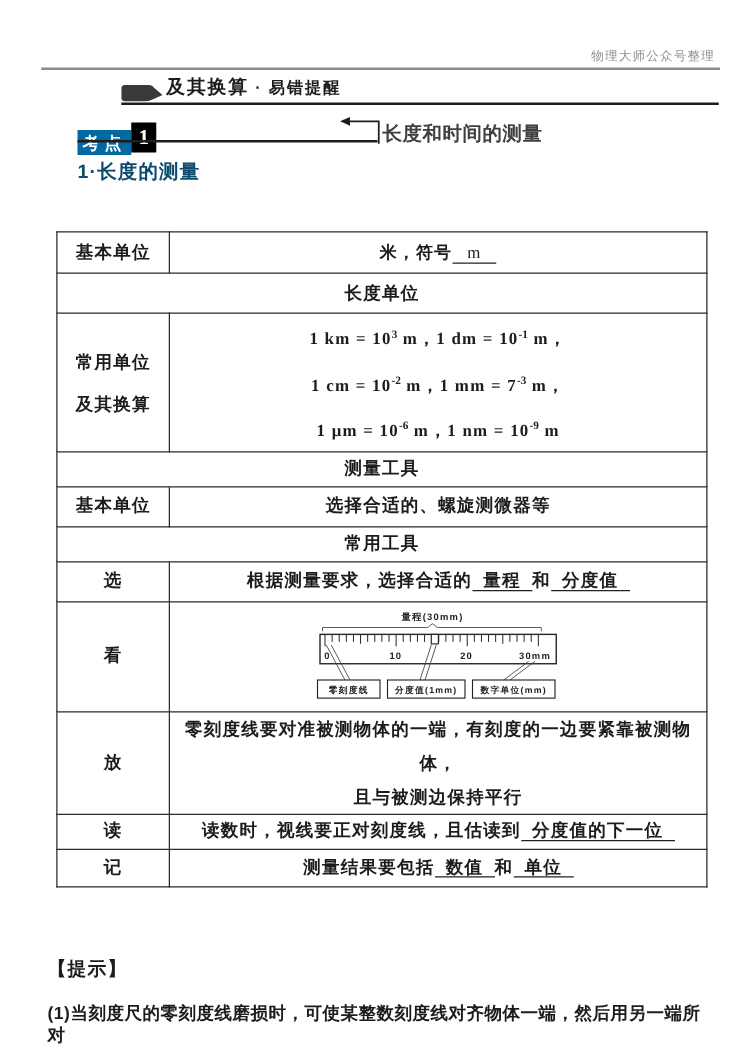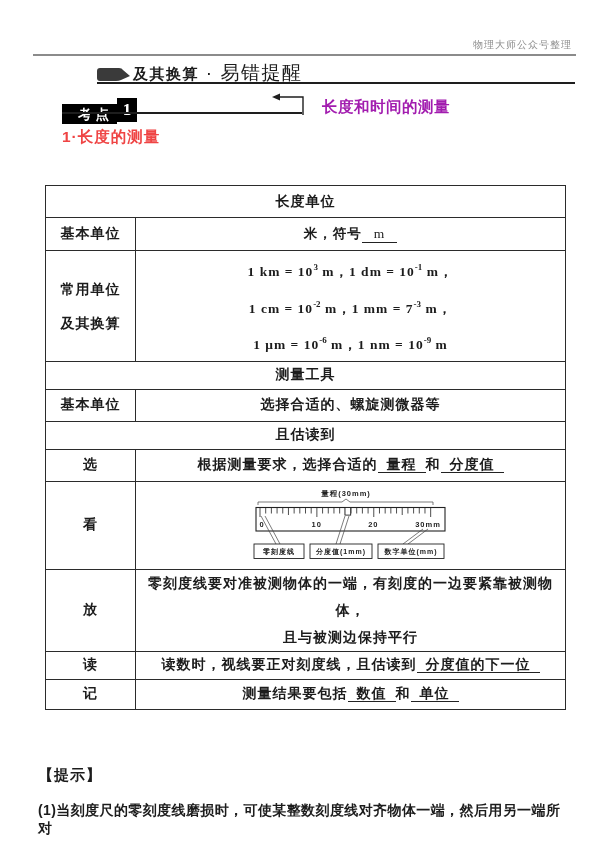--- a/index.html
+++ b/index.html
@@ -23,45 +23,45 @@
     top: 54px; left: 33px; width: 543px; height: 2px;
     background: #8b8b8b;
   }
 
   
   .banner-arrow { top: 66px; left: 97px; }
   .banner-text {
     top: 60px; left: 133px;
     font-size: 15px; font-weight: bold; letter-spacing: 1.5px;
   }
-  .banner-text .rest { font-size: 19px; font-weight: 400; }
+  .banner-text .rest { font-size: 13px; font-weight: 700; }
   .banner-underline {
     top: 82px; left: 97px; width: 478px; height: 1.6px;
     background: #1e1e1e;
   }
 
   
   .kd-badge { top: 92px; left: 62px; display: flex; align-items: flex-end; }
   .kd-label {
-    background: #000000; color: #ffffff;
+    background: #0369a1; color: #ffffff;
     font-size: 13.5px; font-weight: bold; letter-spacing: 4px;
-    padding: 3px 4px 2px 16px; height: 20px; line-height: 15px; margin-top: 12px;
+    padding: 3px 4px 2px 4px; height: 20px; line-height: 15px; margin-top: 12px;
   }
   .kd-num {
     background: #000000; color: #ffffff;
     font-family: "Liberation Serif", serif;
     font-size: 17px; font-weight: bold;
     width: 20px; height: 24px; line-height: 24px; text-align: center;
     position: relative; top: -2px;
   }
   .kd-underline { top: 112px; left: 62px; width: 240px; height: 1.5px; background: #1e1e1e; }
   .title-arrow { top: 90px; left: 270px; }
   .main-title {
-    top: 97px; left: 322px;
-    font-size: 15.5px; font-weight: bold; letter-spacing: 0.5px; color: #a21caf;
+    top: 97px; left: 306px;
+    font-size: 15.5px; font-weight: bold; letter-spacing: 0.5px; color: #404040;
   }
   .subheading {
     top: 127px; left: 62px;
     font-size: 15.5px; font-weight: bold; letter-spacing: 1px;
   }
 
   
   .units-table {
     top: 185px; left: 45px;
     border-collapse: collapse; table-layout: fixed; width: 521px;
@@ -123,57 +123,57 @@
 </div>
 <div class="abs kd-underline"></div>
 <div class="abs title-arrow">
   <svg width="38" height="27" viewBox="0 0 38 27">
     <path d="M8,7 L33,7 L33,25" fill="none" stroke="#1e1e1e" stroke-width="1.4"></path>
     <path d="M2,7 L10,3.5 L10,10.5 Z" fill="#1e1e1e"></path>
   </svg>
 </div>
 <div class="abs main-title">长度和时间的测量</div>
 
-<div class="abs subheading" style="color:#ef4444;">1·长度的测量</div>
+<div class="abs subheading" style="color:#0c4a6e;">1·长度的测量</div>
 
 <table class="abs units-table">
   <colgroup>
       <col class="c1">
       <col>
     </colgroup>
   <tbody>
-      <tr style="height:32px;">
-    <td colspan="2">长度单位</td>
-  </tr>
-  <tr style="height:33px;">
+      <tr style="height:33px;">
     <td>基本单位</td>
     <td class="formula">
       <span style="font-family:'Liberation Sans',sans-serif;font-weight:600;letter-spacing:1px;">米，符号</span><span class="blank m">m</span>
     </td>
+  </tr>
+  <tr style="height:32px;">
+    <td colspan="2">长度单位</td>
   </tr>
   <tr style="height:97px;">
     <td class="two-line">
       <div>常用单位</div>
       <div>及其换算</div>
     </td>
     <td class="formula">
       <div><span>1 km = 10</span><sup>3</sup><span> m，1 dm = 10</span><sup>-1</sup><span> m，</span></div>
       <div><span>1 cm = 10</span><sup>-2</sup><span> m，1 mm = 7</span><sup>-3</sup><span> m，</span></div>
       <div><span>1 μm = 10</span><sup>-6</sup><span> m，1 nm = 10</span><sup>-9</sup><span> m</span></div>
     </td>
   </tr>
   <tr style="height:28px;">
     <td colspan="2">测量工具</td>
   </tr>
   <tr style="height:32px;">
     <td>基本单位</td>
     <td>选择合适的、螺旋测微器等</td>
   </tr>
   <tr style="height:28px;">
-    <td colspan="2">且估读到</td>
+    <td colspan="2">常用工具</td>
   </tr>
   <tr style="height:32px;">
     <td>选</td>
     <td>
       <span>根据测量要求，选择合适的</span><span class="blank">量程</span><span>和</span><span class="blank">分度值</span>
     </td>
   </tr>
   <tr style="height:88px;">
     <td>看</td>
     <td>

